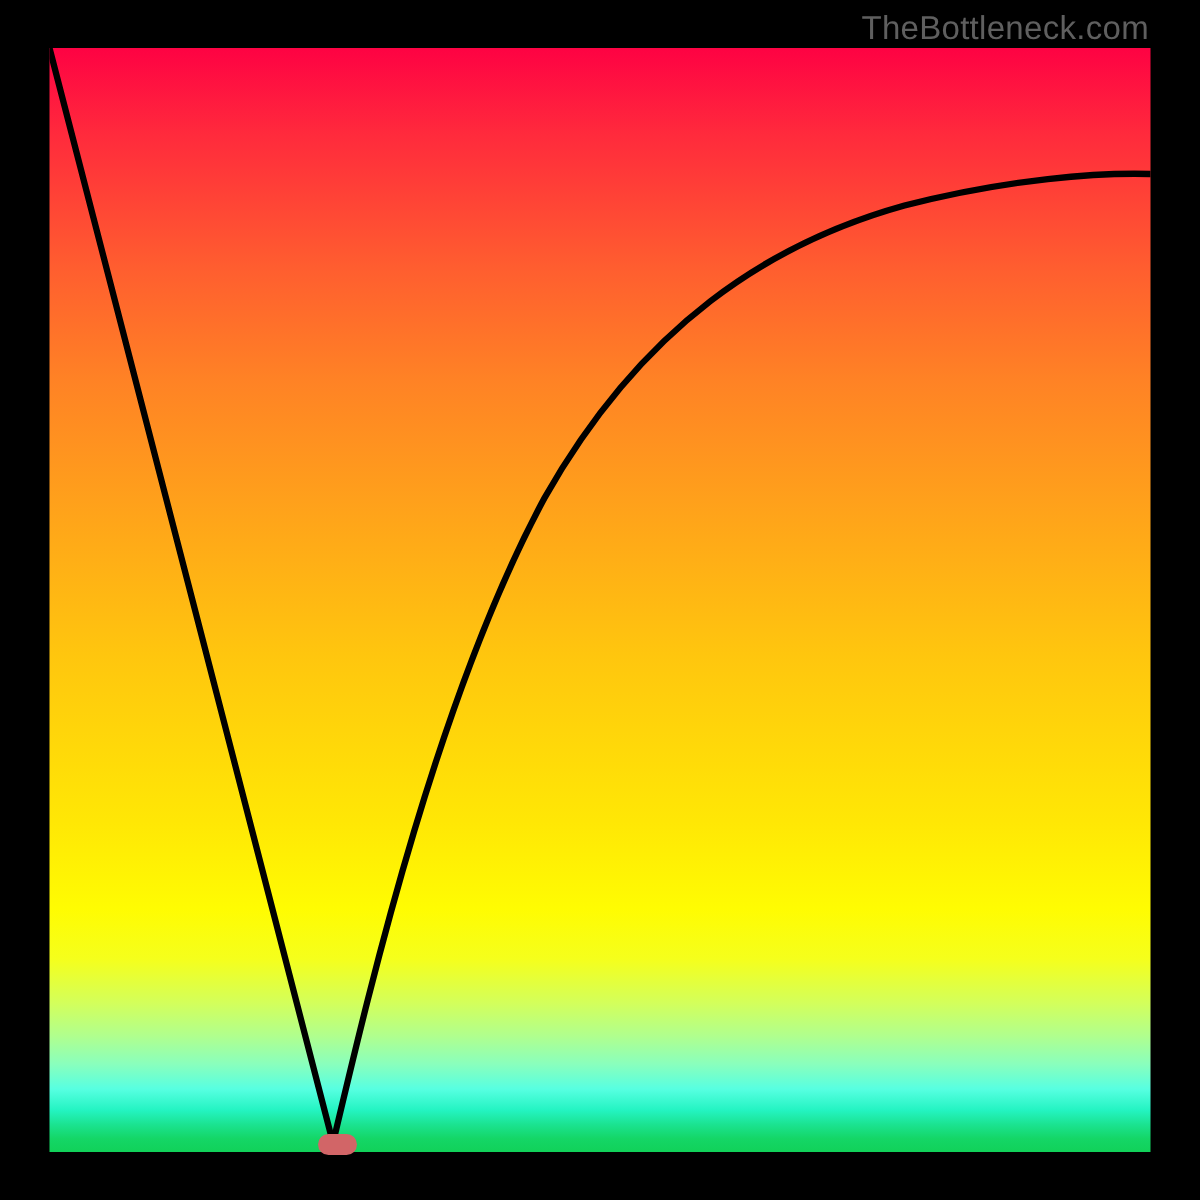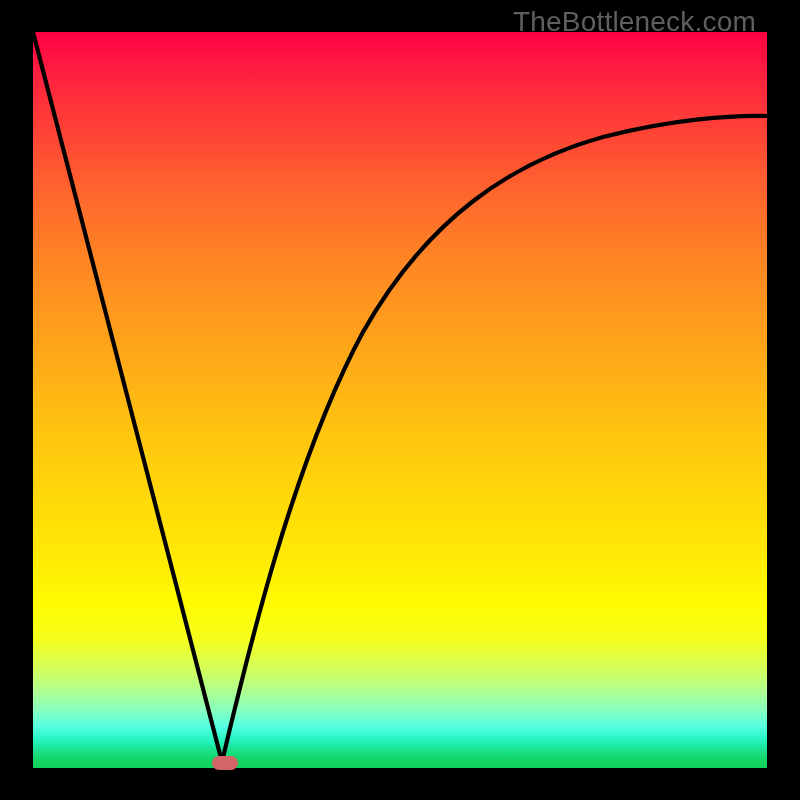--- a/index.html
+++ b/index.html
@@ -33,23 +33,23 @@
       #57ffe1 94.3%,
       #24f4c2 96.2%,
       #1be391 97.5%,
       #14d666 98.8%,
       #11d159 100%
     );
   }
   .watermark {
     position: absolute;
     top: 6px;
-    right: 44px;
+    right: 34px;
     color: #5f5f5f;
-    font-size: 28px;
+    font-size: 22px;
     font-weight: 500;
     letter-spacing: 0.2px;
   }
   svg.curves {
     position: absolute;
     left: 33px;
     top: 32px;
     width: 734px;
     height: 736px;
     pointer-events: none;

